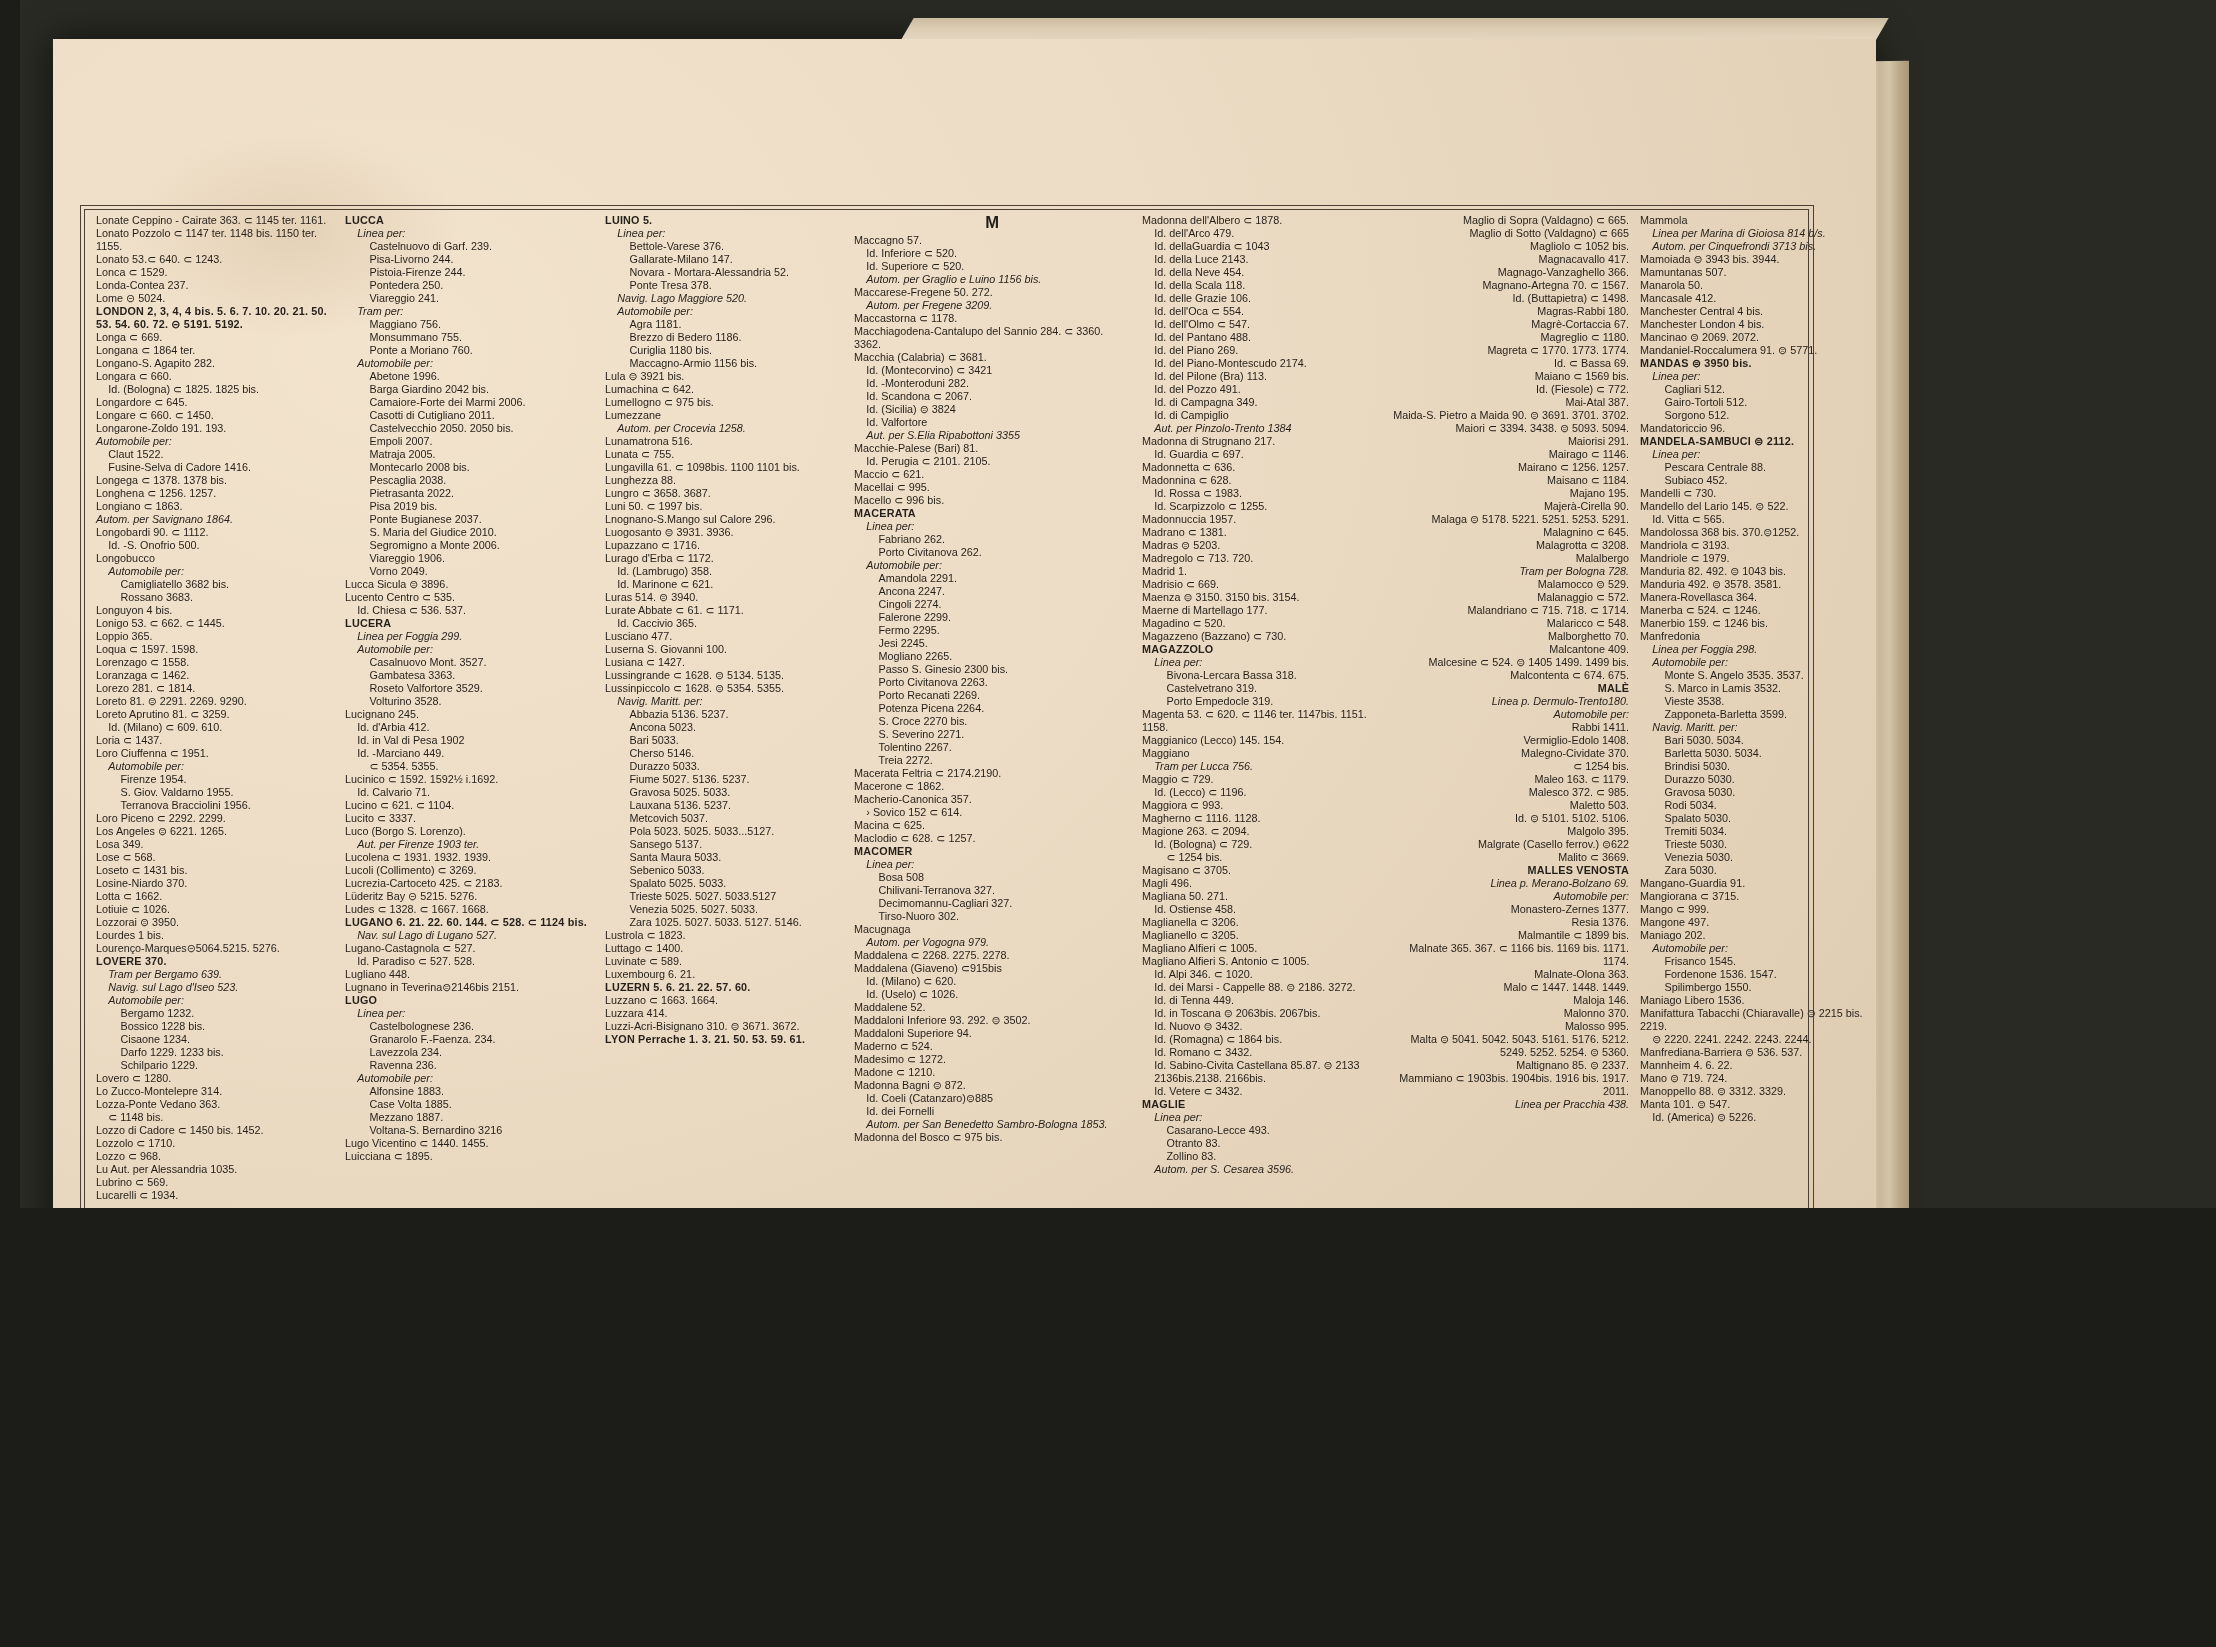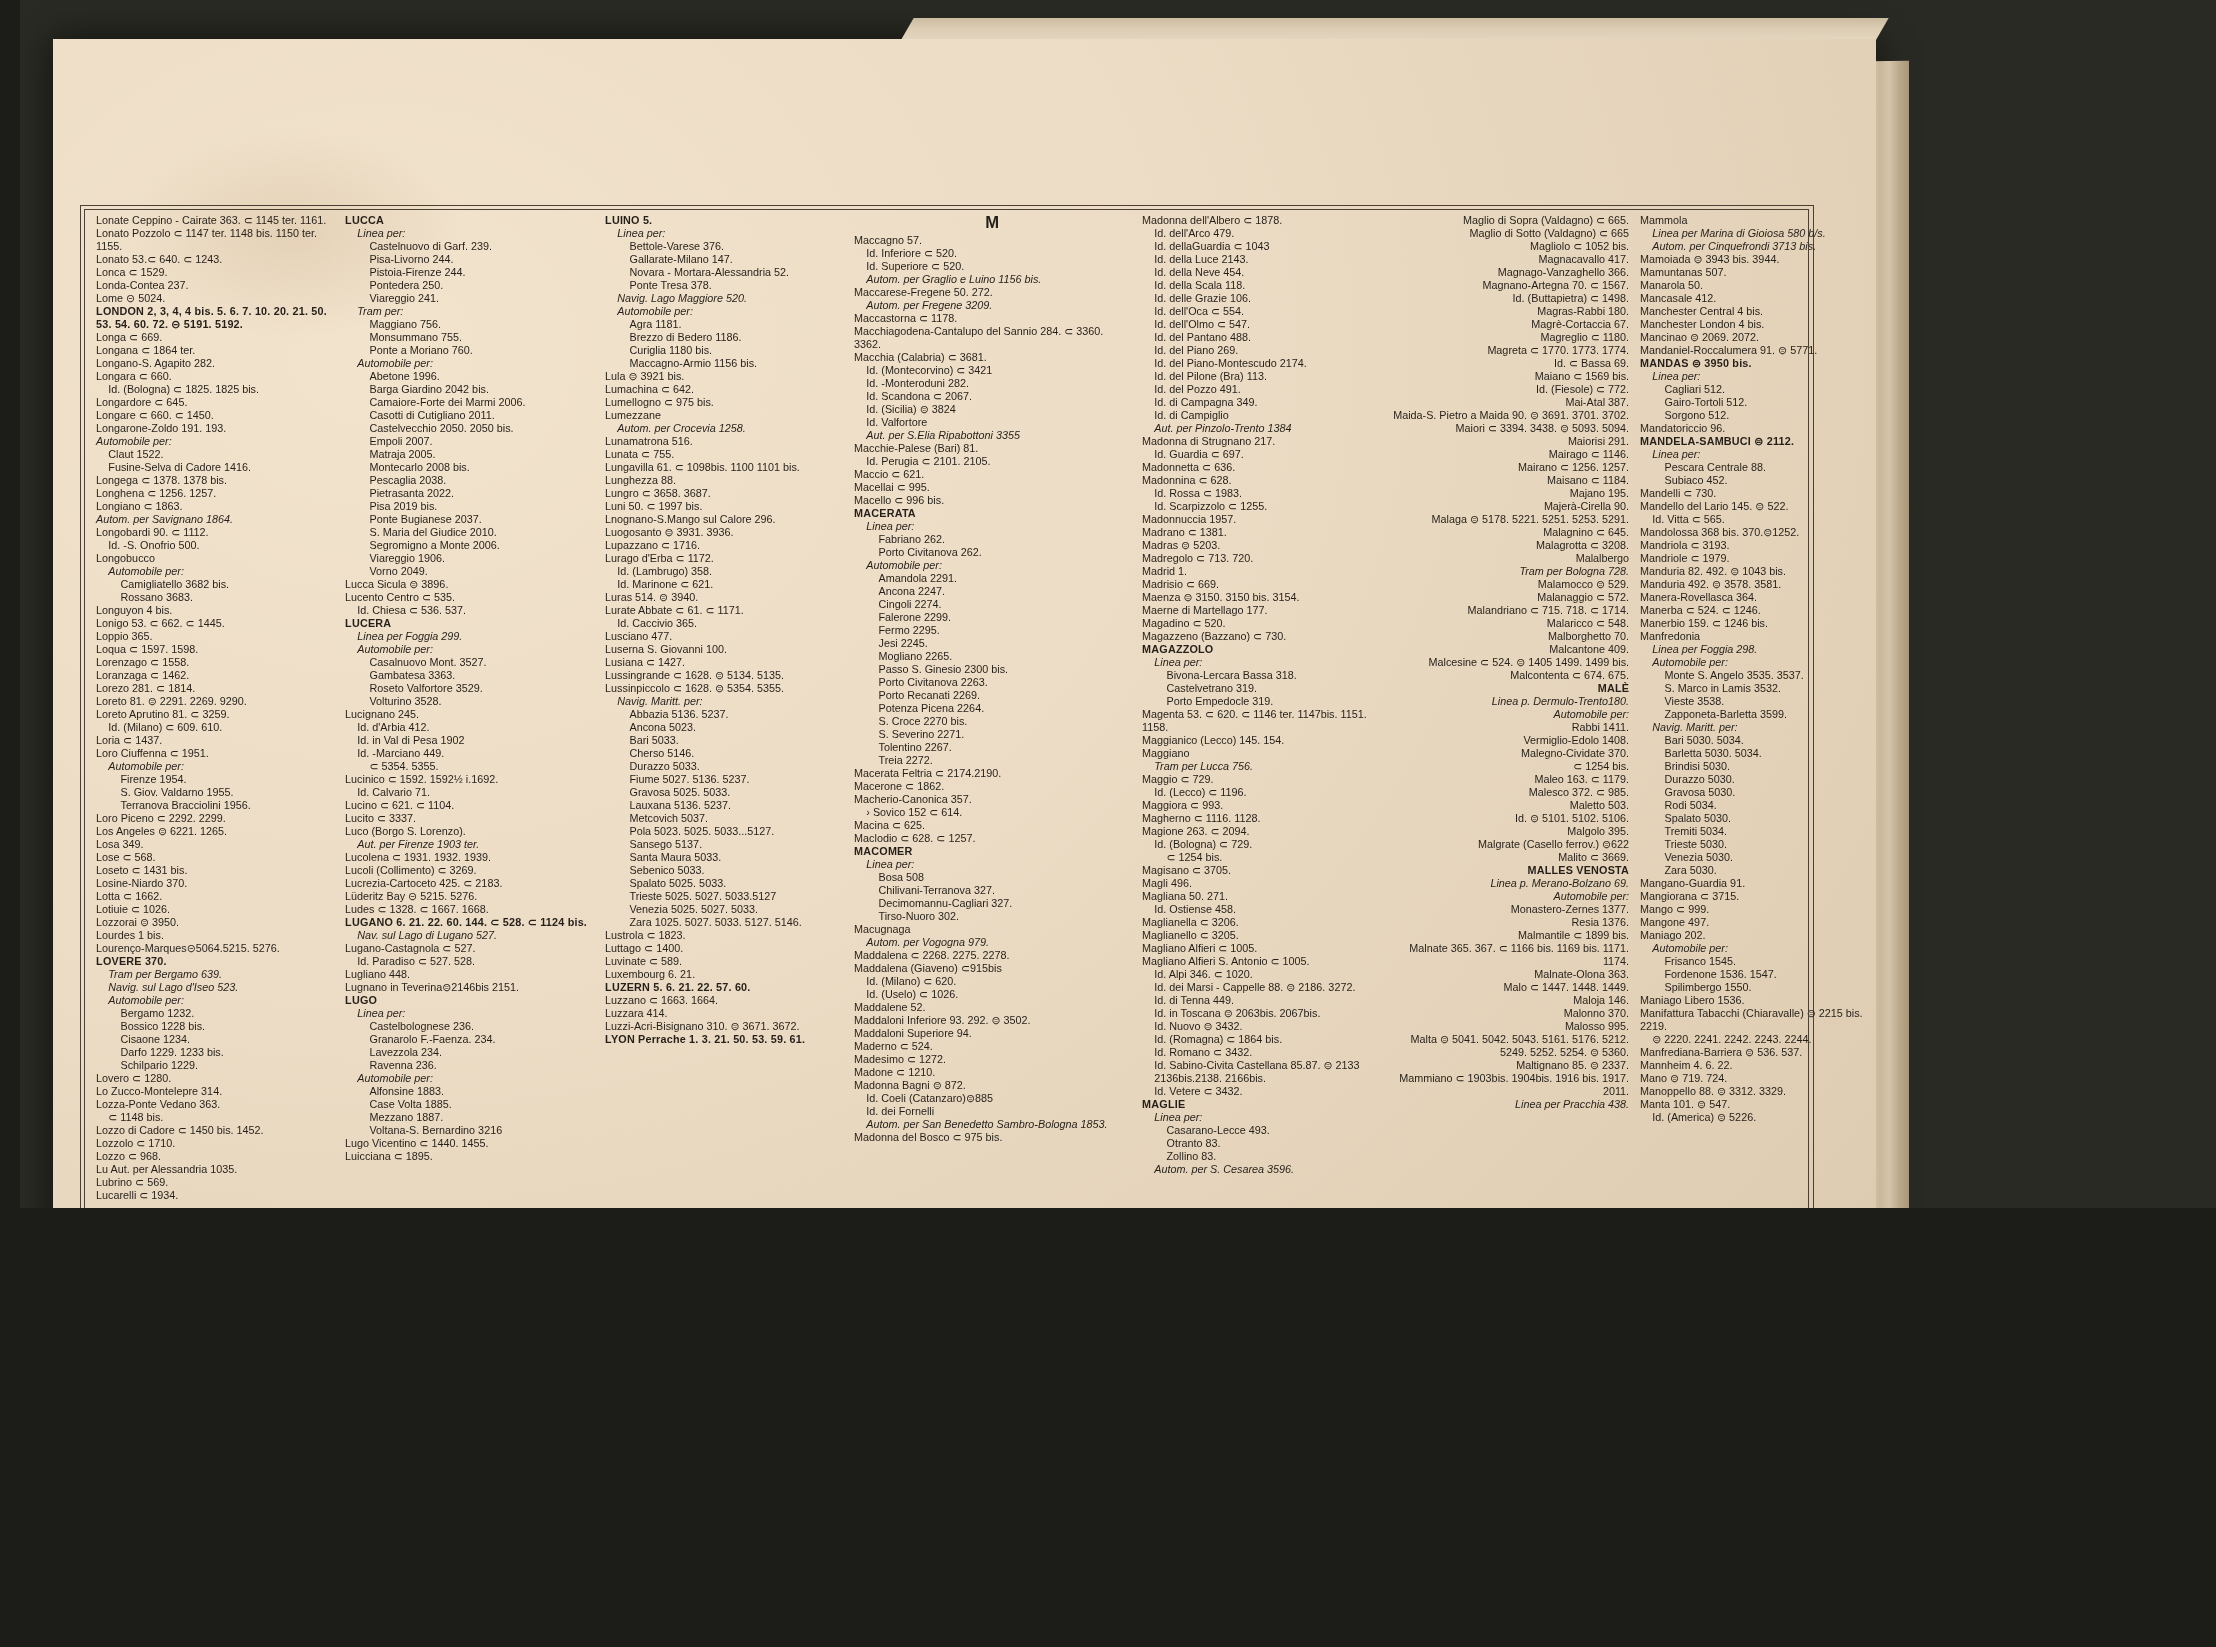--- a/index.html
+++ b/index.html
@@ -530,21 +530,21 @@
               <div class="e">Maloja 146.</div>
               <div class="e">Malonno 370.</div>
               <div class="e">Malosso 995.</div>
               <div class="e">Malta ⊜ 5041. 5042. 5043. 5161. 5176. 5212. 5249. 5252. 5254. ⊜ 5360.</div>
               <div class="e">Maltignano 85. ⊜ 2337.</div>
               <div class="e">Mammiano ⊂ 1903bis. 1904bis. 1916 bis. 1917. 2011.</div>
               <div class="e it ind1">Linea per Pracchia 438.</div>
             </div>
           <div class="col c7">
               <div class="e">Mammola</div>
-              <div class="e it ind1">Linea per Marina di Gioiosa 580 b/s.</div>
+              <div class="e it ind1">Linea per Marina di Gioiosa 814 b/s.</div>
               <div class="e it ind1">Autom. per Cinquefrondi 3713 bis.</div>
               <div class="e">Mamoiada ⊜ 3943 bis. 3944.</div>
               <div class="e">Mamuntanas 507.</div>
               <div class="e">Manarola 50.</div>
               <div class="e">Mancasale 412.</div>
               <div class="e">Manchester Central 4 bis.</div>
               <div class="e">Manchester London 4 bis.</div>
               <div class="e">Mancinao ⊜ 2069. 2072.</div>
               <div class="e">Mandaniel-Roccalumera 91. ⊜ 5771.</div>
               <div class="e hd">MANDAS ⊜ 3950 bis.</div>

